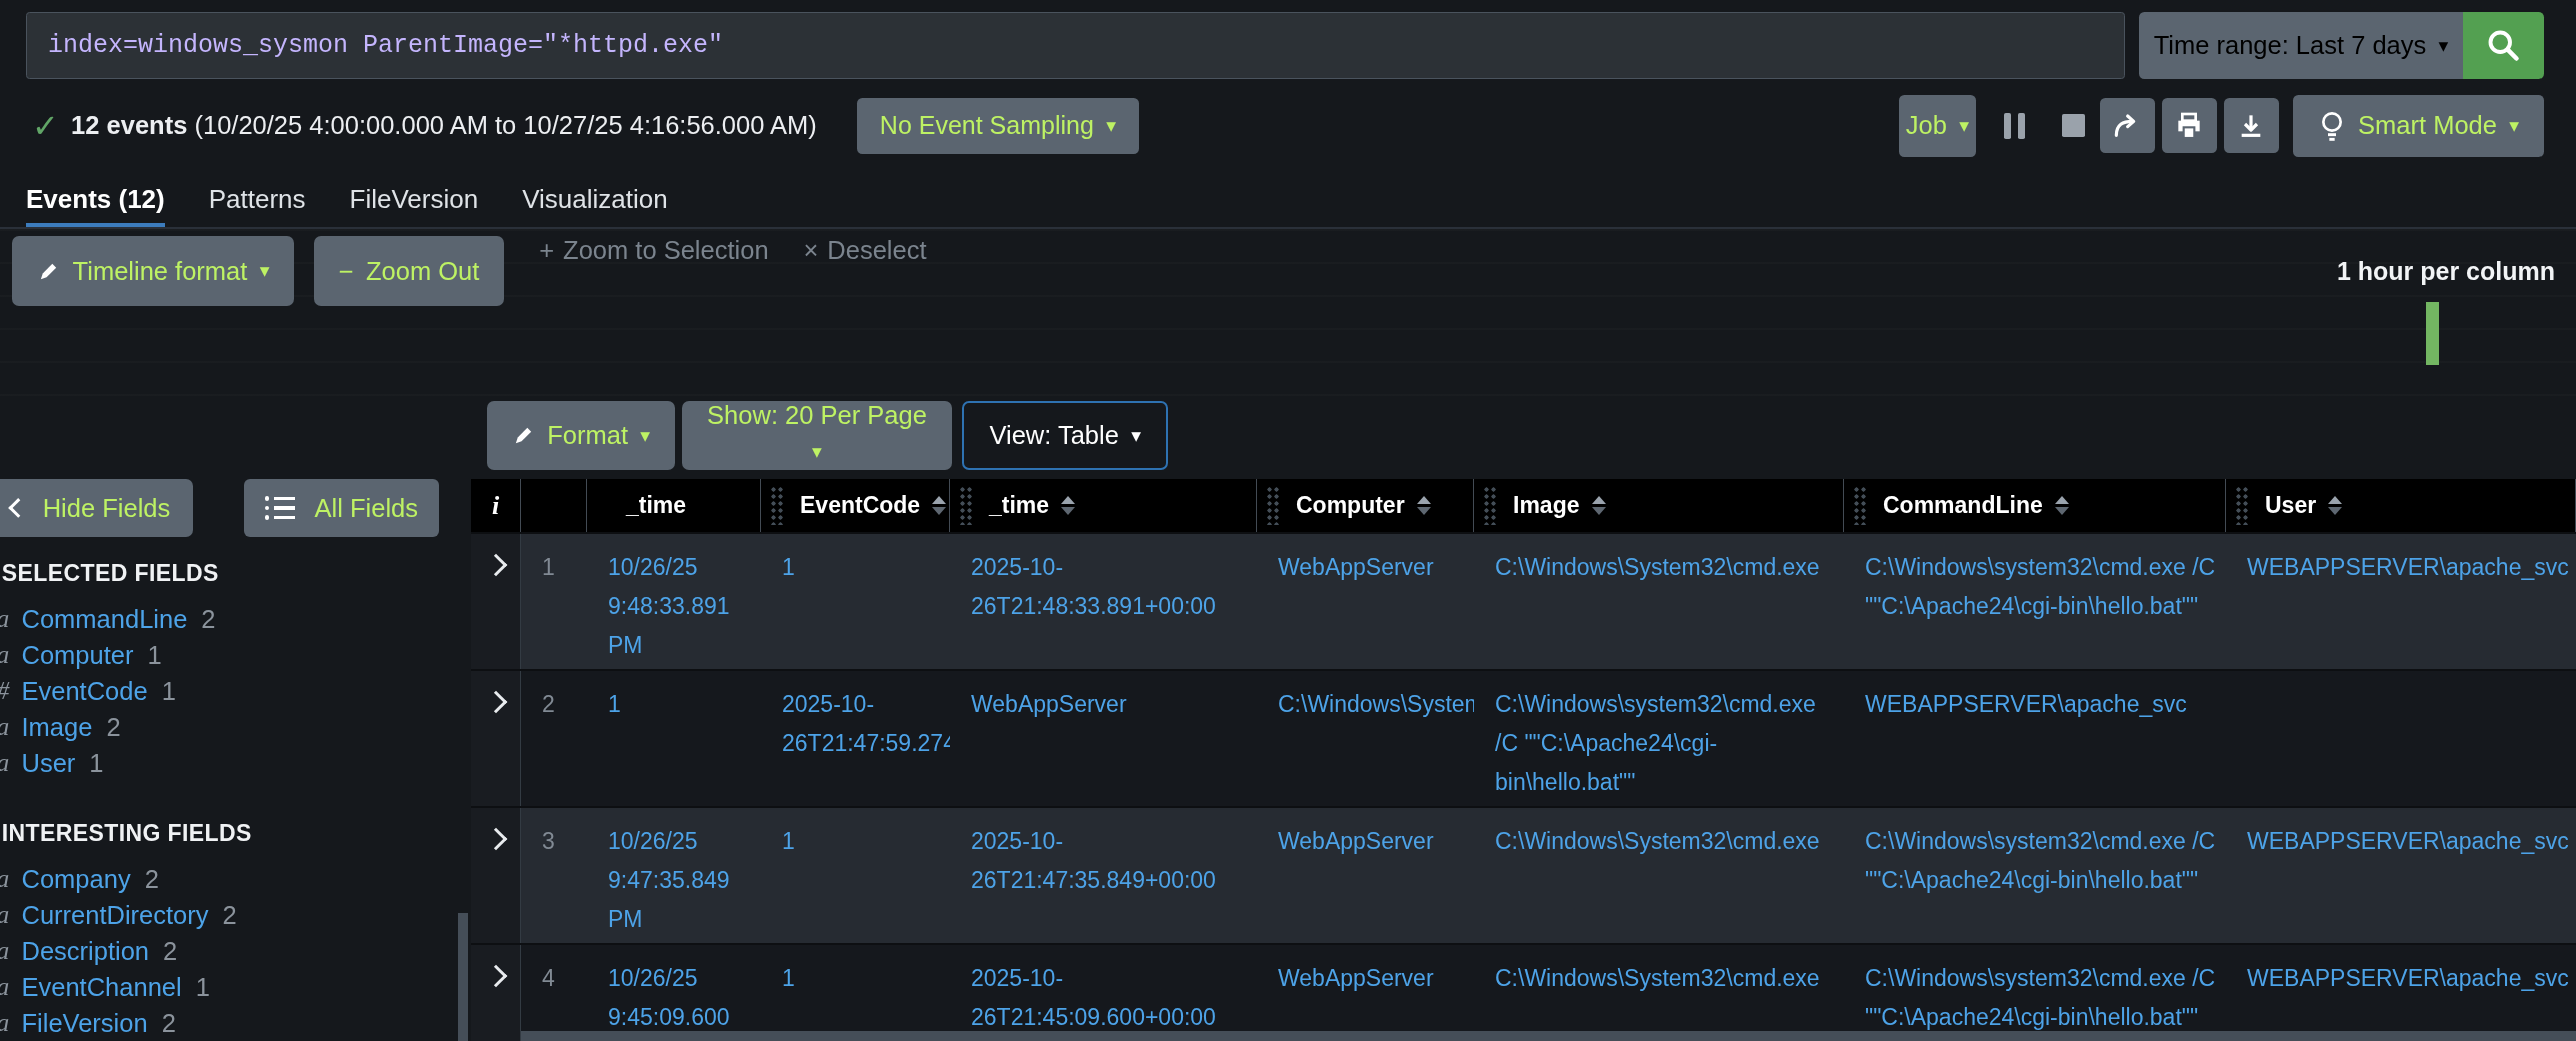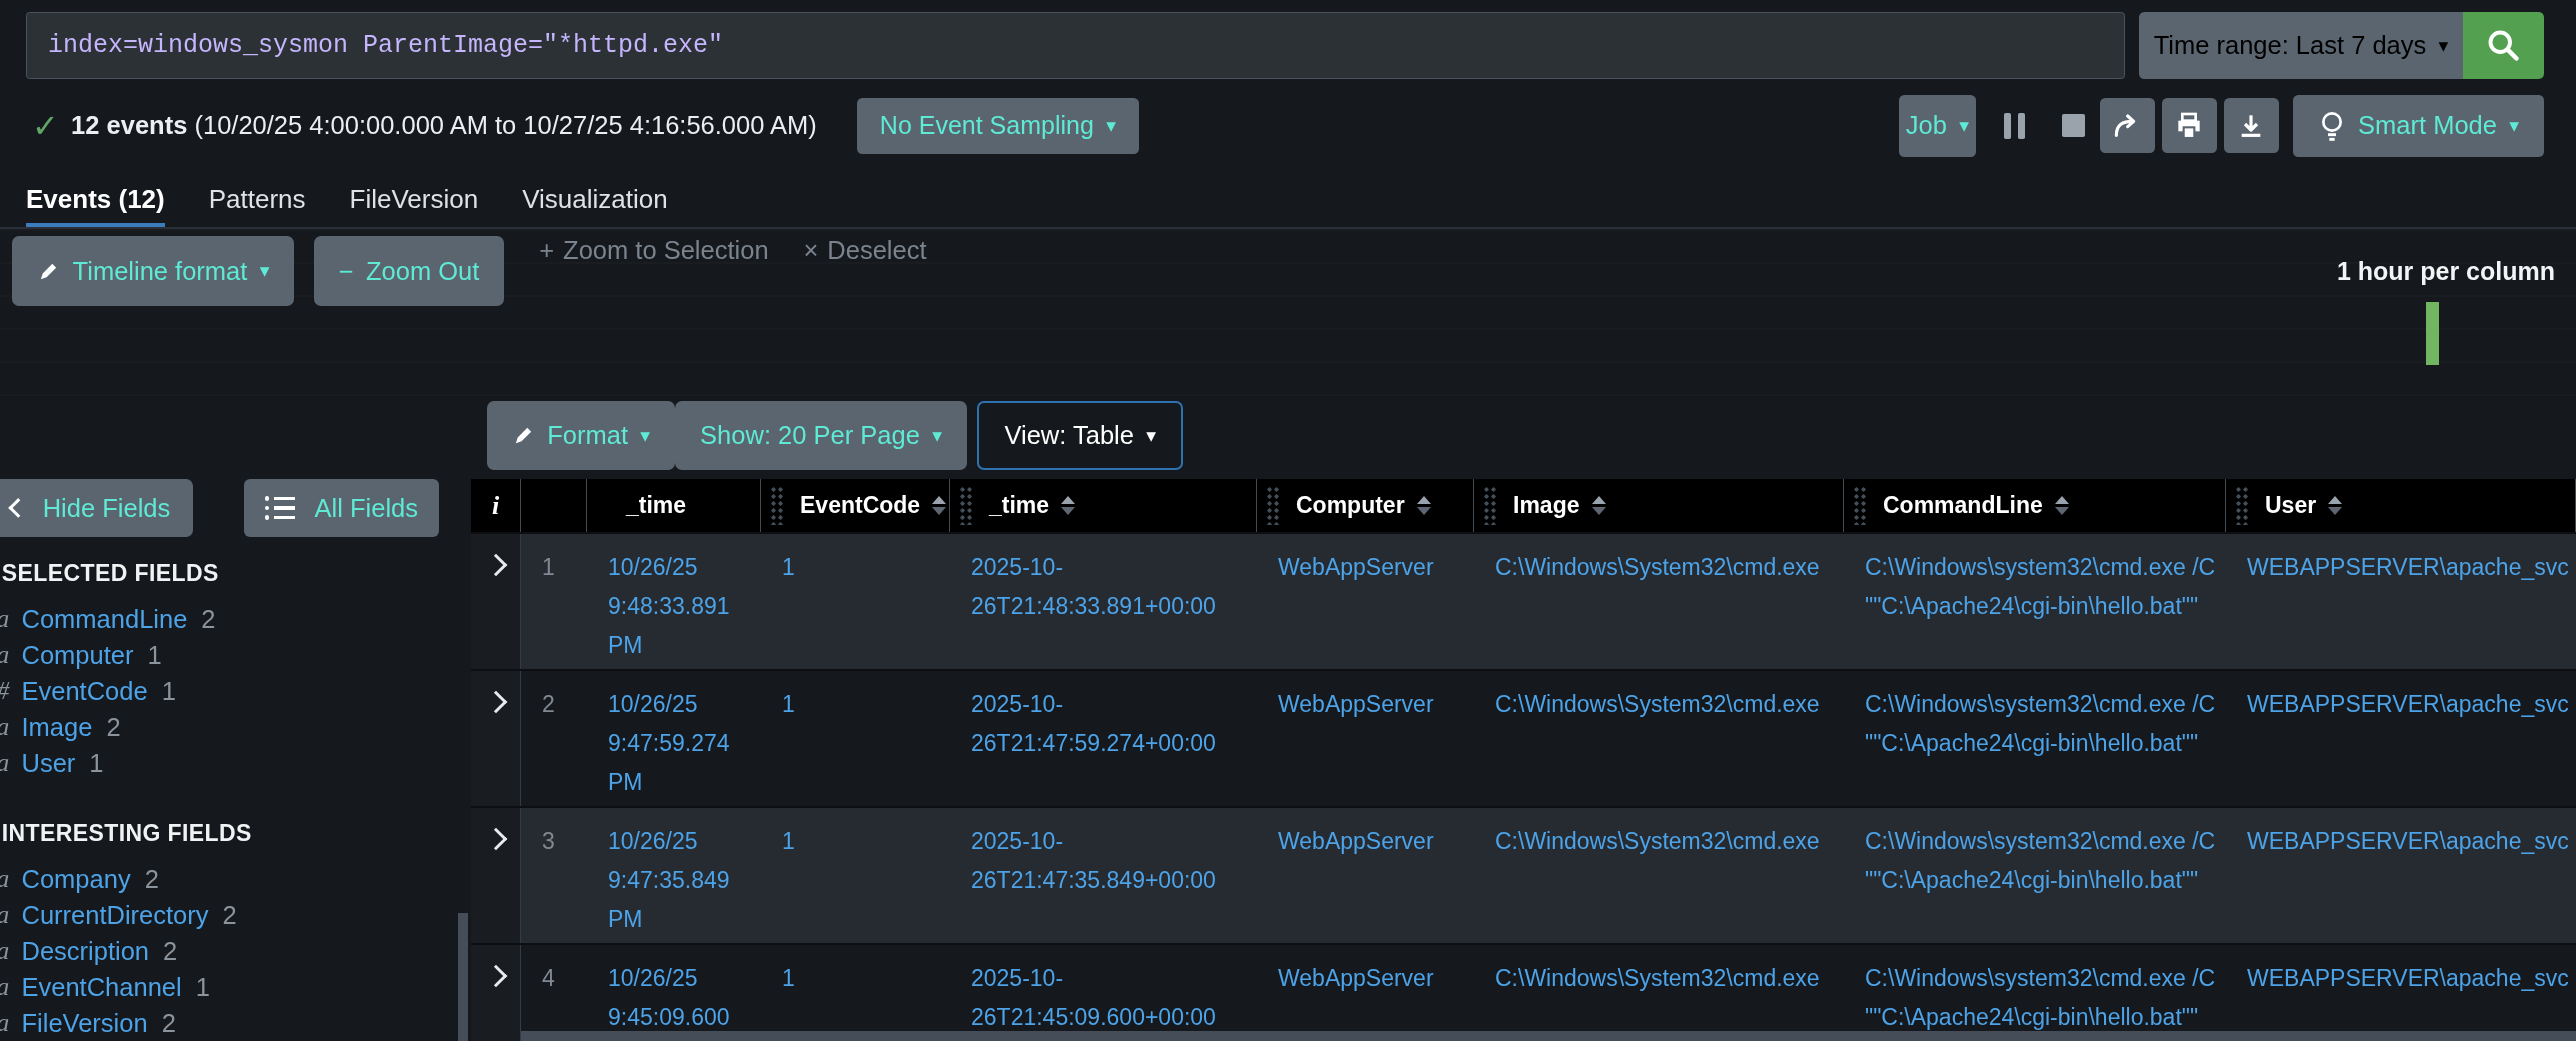--- a/index.html
+++ b/index.html
@@ -13,21 +13,21 @@
   .time-btn{width:324px;margin-left:14px;background:#5b6570;border:none;border-radius:5.3px 0 0 5.3px;color:#000000;
     font-size:25.5px;display:flex;align-items:center;justify-content:center;gap:12.3px;cursor:pointer;}
   .search-btn{width:81px;background:#53a051;border:none;border-radius:0 5.3px 5.3px 0;display:flex;align-items:center;justify-content:center;cursor:pointer;}
   .caret{font-size:19.4px;line-height:1;}
 
   
   .status-row{position:absolute;top:93px;left:32px;right:32px;height:65px;display:flex;align-items:center;}
   .check{color:#61a567;font-size:32px;margin-right:12.3px;line-height:1;}
   .status-text{font-size:25.5px;color:#eceef1;}
   .status-text b{font-weight:bold;}
-  .gray-btn{background:#5b6570;border:none;border-radius:5.3px;color:#5eead4;font-size:25px;display:flex;align-items:center;gap:12.3px;cursor:pointer;}
+  .gray-btn{background:#5b6570;border:none;border-radius:5.3px;color:#bef264;font-size:25px;display:flex;align-items:center;gap:12.3px;cursor:pointer;}
   .sampling-btn{margin-left:40px;height:56px;padding:0 23px;}
   .job-btn{margin-left:auto;height:62px;padding:0 7px;font-size:25.5px;}
   .icon-plain{display:flex;align-items:center;justify-content:center;width:39px;height:39px;margin-left:19.4px;cursor:pointer;}
   .icon-sq{width:55px;height:55px;padding:0;justify-content:center;margin-left:7px;}
   .icon-sq:first-of-type{margin-left:30px;}
   .smart-btn{height:62px;padding:0 25px;margin-left:14px;font-size:25.5px;}
   .pbar{width:7px;height:26px;background:#9aa2ab;border-radius:1.8px;margin:0 3.5px;display:inline-block;}
   .stopsq{width:23px;height:23px;background:#9aa2ab;border-radius:1.8px;display:inline-block;}
 
   
@@ -43,21 +43,21 @@
   .tl-controls{position:absolute;top:7px;left:12.3px;display:flex;align-items:flex-start;height:70px;}
   .tl-btn{height:70px;padding:0 25px;font-size:25.5px;border-radius:7px;}
   .zoomout-btn{margin-left:19.4px;}
   .tl-link{color:#7b848e;font-size:25.5px;margin-left:35px;display:flex;align-items:center;gap:8.8px;cursor:default;}
   .tl-scale{position:absolute;top:28px;right:21px;font-size:25px;font-weight:600;color:#f2f4f6;}
   .tl-bar{position:absolute;left:2426px;top:73px;width:13px;height:63px;background:#73b662;}
 
   
   .rtb{position:absolute;top:401px;left:487px;display:flex;height:69px;}
   .rtb .gray-btn{height:69px;padding:0 25px;font-size:25.5px;border-radius:7px;}
-  .show-btn{margin-left:0;}
+  .show-btn{margin-left:7px;flex-direction:column;}
   .view-btn{margin-left:10.6px;background:#15181c;border:2.6px solid #2e72b2;border-radius:7px;color:#fff;font-size:25.5px;
     display:flex;align-items:center;gap:12.3px;padding:0 25px;cursor:pointer;}
 
   
   .sidebar{position:absolute;top:479px;left:0;width:465px;bottom:0;overflow:hidden;}
   .sb-buttons{display:flex;margin-left:-12.3px;}
   .hide-btn{height:58px;padding:0 23px;border-radius:7px;font-size:25.5px;}
   .all-btn{height:58px;padding:0 21px;margin-left:auto;margin-right:26px;border-radius:6px;font-size:25.5px;}
   .chev-left{width:11.4px;height:11.4px;border-left:3.5px solid #fff;border-bottom:3.5px solid #fff;transform:rotate(45deg);margin-right:5.3px;}
   .list-glyph{display:flex;flex-direction:column;gap:5.3px;margin-right:7px;}
@@ -391,21 +391,20 @@
       <div class="td link">C:\Windows\System32\cmd.exe</div>
       <div class="td link">C:\Windows\system32\cmd.exe /C ""C:\Apache24\cgi-bin\hello.bat""</div>
       <div class="td link">WEBAPPSERVER\apache_svc</div>
     </div>
 
     <div class="tgrid trow even">
       <div class="td expand">
           <span class="chev-right"></span>
         </div>
       <div class="td num">2</div>
-      <div class="td link">10/26/25 9:47:59.274 PM</div>
       <div class="td link">1</div>
       <div class="td link">2025-10-26T21:47:59.274+00:00</div>
       <div class="td link">WebAppServer</div>
       <div class="td link">C:\Windows\System32\cmd.exe</div>
       <div class="td link">C:\Windows\system32\cmd.exe /C ""C:\Apache24\cgi-bin\hello.bat""</div>
       <div class="td link">WEBAPPSERVER\apache_svc</div>
     </div>
 
     <div class="tgrid trow odd">
       <div class="td expand">

